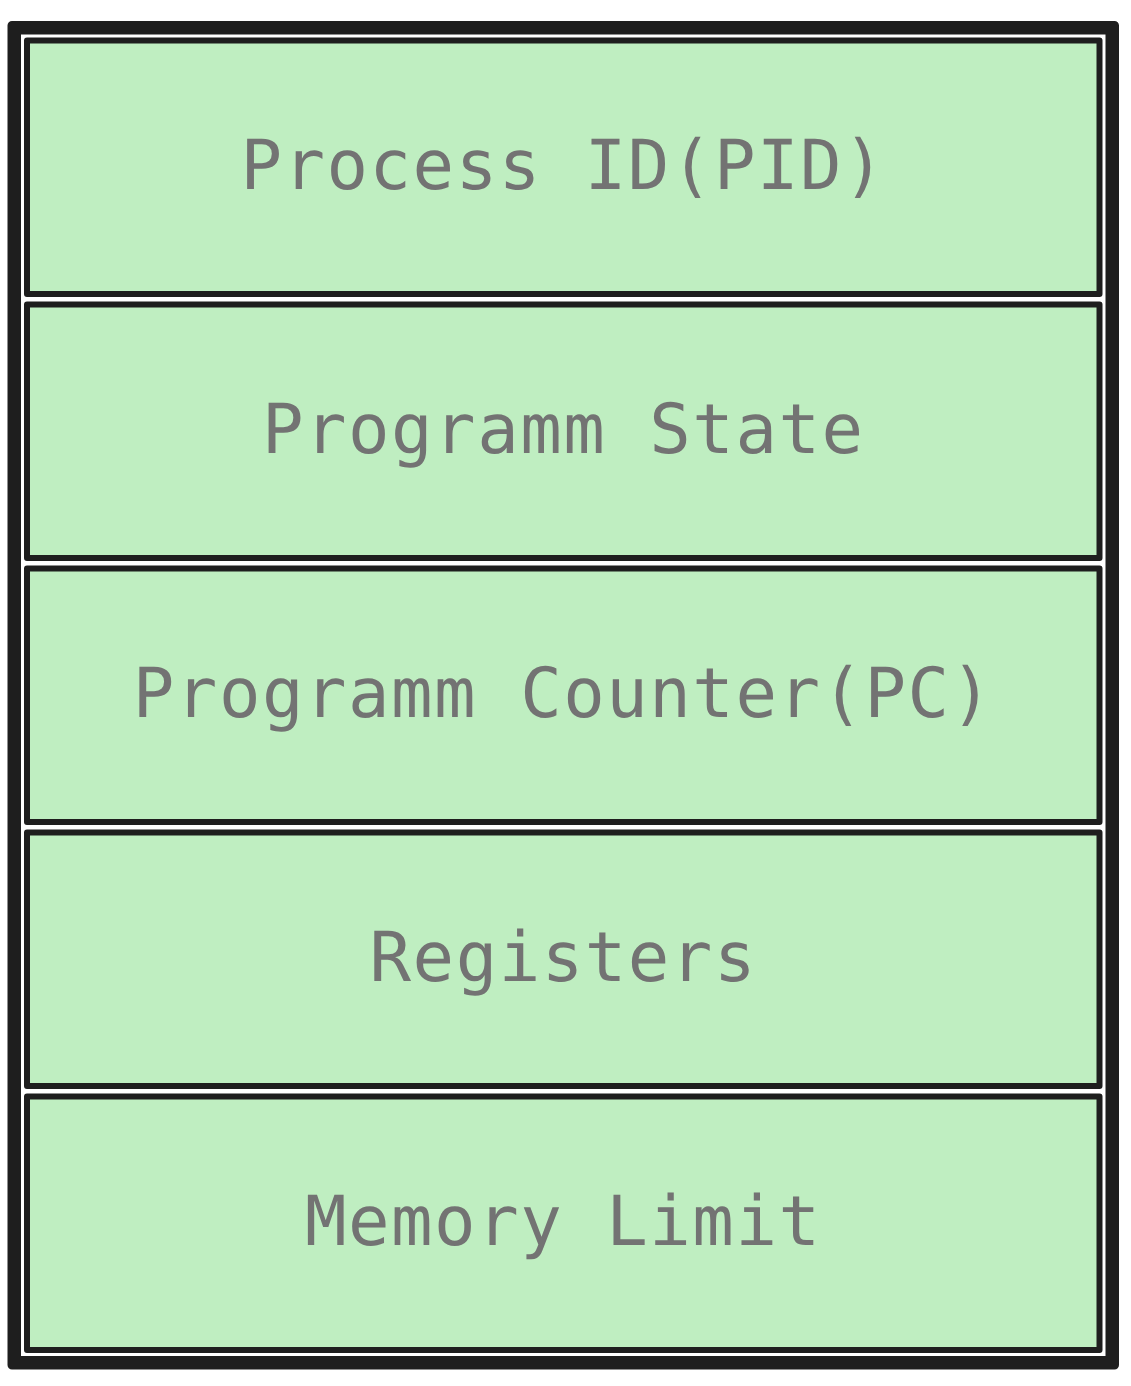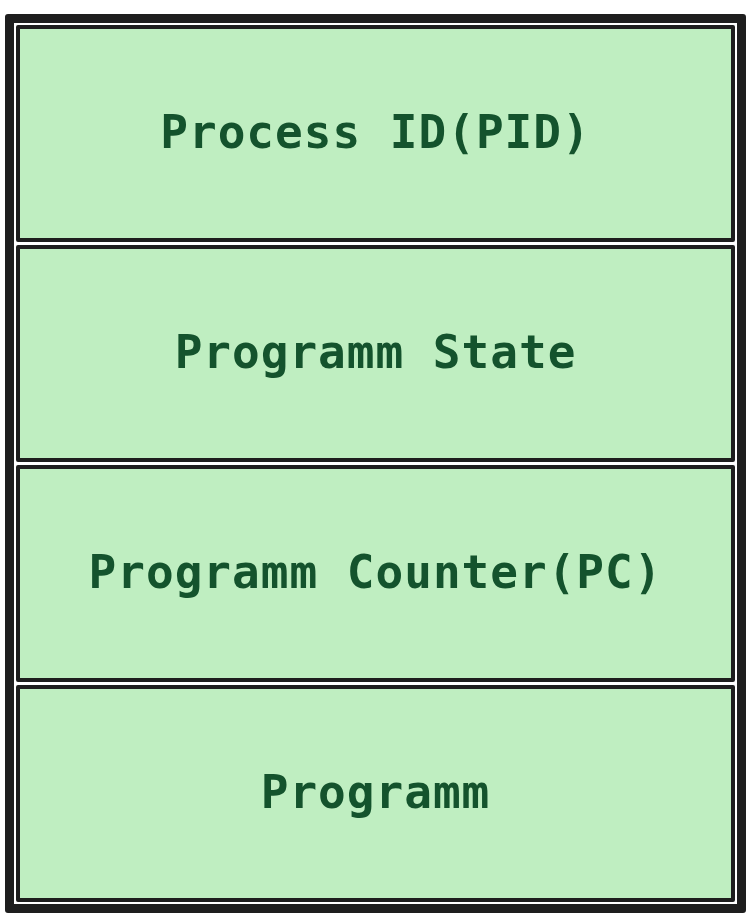--- a/index.html
+++ b/index.html
@@ -36,23 +36,23 @@
     box-sizing: border-box;
     border: 4px solid #1e1e1e;
     border-radius: 2px;
     background: #bfeec1;
     display: flex;
     align-items: center;
     justify-content: center;
     overflow: hidden;
   }
   .pcb-row-label {
-    color: #14532d;
+    color: #737373;
     font-size: 46px;
-    font-weight: 700;
+    font-weight: 400;
     letter-spacing: 1px;
     white-space: nowrap;
     line-height: 1;
     transform: translateY(-2px);
   }
 </style>
 </head>
 <body>
 
 <div class="canvas">
@@ -64,19 +64,22 @@
 
     <div class="pcb-row">
       <span class="pcb-row-label">Programm State</span>
     </div>
 
     <div class="pcb-row">
       <span class="pcb-row-label">Programm Counter(PC)</span>
     </div>
 
     <div class="pcb-row">
-      <span class="pcb-row-label">Programm</span>
+      <span class="pcb-row-label">Registers</span>
     </div>
 
+    <div class="pcb-row">
+      <span class="pcb-row-label">Memory Limit</span>
+    </div>
 
 
   </div>
 </div>
 
 </body></html>

